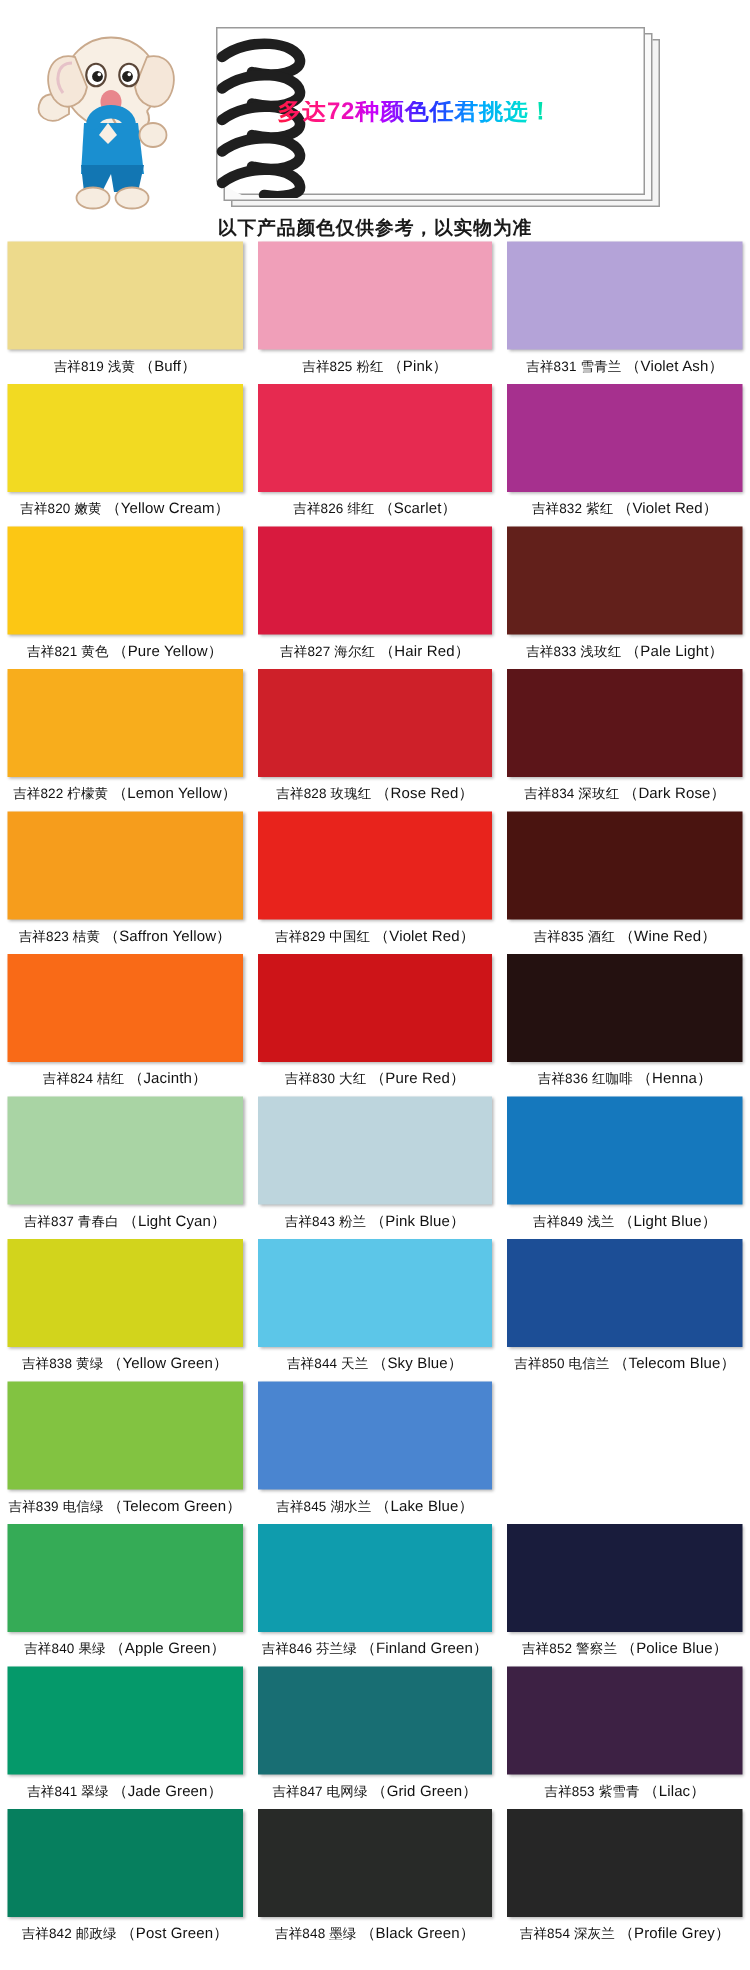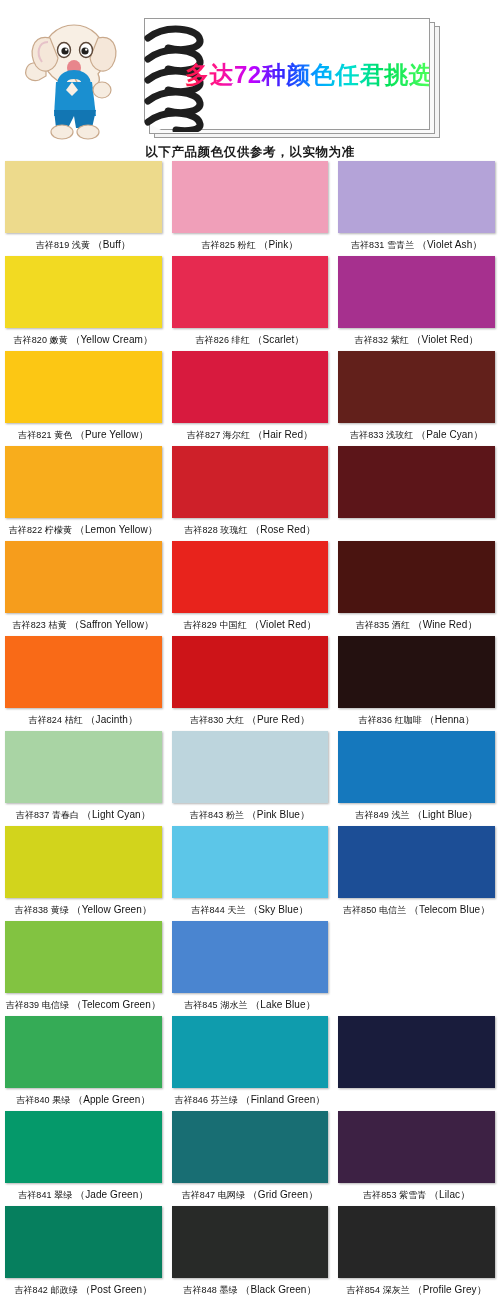--- a/index.html
+++ b/index.html
@@ -46,21 +46,21 @@
     left: 45px;
     top: 12px;
     width: 244px;
     height: 90px;
     display: flex;
     flex-direction: column;
     justify-content: center;
     gap: 9px;
   }
   .note-line {
-    font-size: 24px;
+    font-size: 16px;
     font-weight: bold;
     line-height: 1.05;
     letter-spacing: 0.5px;
     white-space: nowrap;
     background-image: linear-gradient(90deg,
         #ff1744 0%, #ff1493 14%, #c400ff 27%,
         #2b2bff 41%, #00a8ff 55%, #00e0d0 68%,
         #00e05a 82%, #4dff5a 100%);
     -webkit-background-clip: text;
     background-clip: text;
@@ -207,34 +207,35 @@
       <div class="cell">
         <div class="swatch" title="吉祥821 黄色" style="background: rgb(252, 199, 20);"></div>
         <div class="caption"><span>吉祥821 黄色 </span><span class="en">（Pure Yellow）</span></div>
       </div>
       <div class="cell">
         <div class="swatch" title="吉祥827 海尔红" style="background: rgb(216, 26, 62);"></div>
         <div class="caption"><span>吉祥827 海尔红 </span><span class="en">（Hair Red）</span></div>
       </div>
       <div class="cell">
         <div class="swatch" title="吉祥833 浅玫红" style="background: rgb(98, 32, 27);"></div>
-        <div class="caption"><span>吉祥833 浅玫红 </span><span class="en">（Pale Cyan）</span></div>
+        <div class="caption"><span>吉祥833 浅玫红 </span><span class="en">（Pale Light）</span></div>
       </div>
     </div>
     <div class="row">
       <div class="cell">
         <div class="swatch" title="吉祥822 柠檬黄" style="background: rgb(248, 173, 28);"></div>
         <div class="caption"><span>吉祥822 柠檬黄 </span><span class="en">（Lemon Yellow）</span></div>
       </div>
       <div class="cell">
         <div class="swatch" title="吉祥828 玫瑰红" style="background: rgb(206, 32, 41);"></div>
         <div class="caption"><span>吉祥828 玫瑰红 </span><span class="en">（Rose Red）</span></div>
       </div>
       <div class="cell">
         <div class="swatch" title="吉祥834 深玫红" style="background: rgb(92, 21, 25);"></div>
+        <div class="caption"><span>吉祥834 深玫红 </span><span class="en">（Dark Rose）</span></div>
       </div>
     </div>
     <div class="row">
       <div class="cell">
         <div class="swatch" title="吉祥823 桔黄" style="background: rgb(246, 157, 28);"></div>
         <div class="caption"><span>吉祥823 桔黄 </span><span class="en">（Saffron Yellow）</span></div>
       </div>
       <div class="cell">
         <div class="swatch" title="吉祥829 中国红" style="background: rgb(232, 35, 28);"></div>
         <div class="caption"><span>吉祥829 中国红 </span><span class="en">（Violet Red）</span></div>
@@ -300,20 +301,21 @@
       <div class="cell">
         <div class="swatch" title="吉祥840 果绿" style="background: rgb(53, 171, 86);"></div>
         <div class="caption"><span>吉祥840 果绿 </span><span class="en">（Apple Green）</span></div>
       </div>
       <div class="cell">
         <div class="swatch" title="吉祥846 芬兰绿" style="background: rgb(15, 156, 173);"></div>
         <div class="caption"><span>吉祥846 芬兰绿 </span><span class="en">（Finland Green）</span></div>
       </div>
       <div class="cell">
         <div class="swatch" title="吉祥852 警察兰" style="background: rgb(25, 28, 60);"></div>
+        <div class="caption"><span>吉祥852 警察兰 </span><span class="en">（Police Blue）</span></div>
       </div>
     </div>
     <div class="row">
       <div class="cell">
         <div class="swatch" title="吉祥841 翠绿" style="background: rgb(5, 153, 106);"></div>
         <div class="caption"><span>吉祥841 翠绿 </span><span class="en">（Jade Green）</span></div>
       </div>
       <div class="cell">
         <div class="swatch" title="吉祥847 电网绿" style="background: rgb(24, 110, 115);"></div>
         <div class="caption"><span>吉祥847 电网绿 </span><span class="en">（Grid Green）</span></div>

